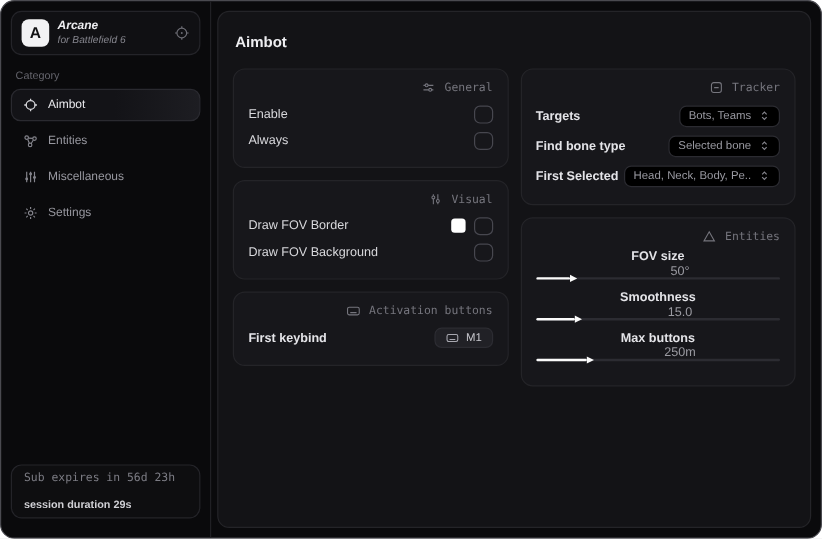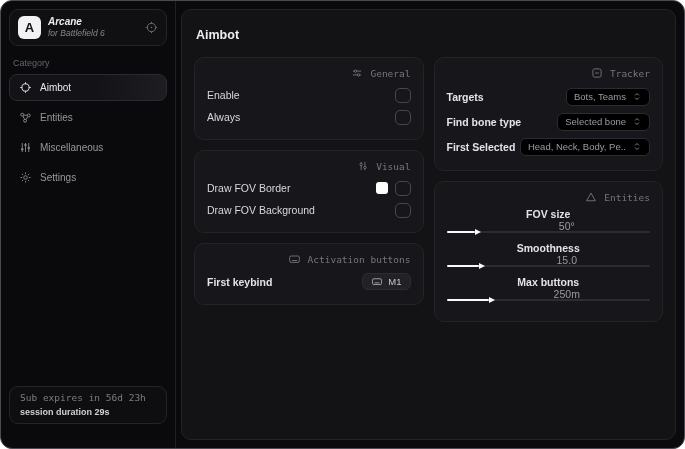--- a/index.html
+++ b/index.html
@@ -23,24 +23,24 @@
   .cat-label { margin:12px 12px 6px; font-size:9px; color:#64646c; }
 
   .nav-item { margin:0 8px 3px; height:27px; display:flex; align-items:center; gap:8px;
               padding:0 9px; border-radius:8px; font-size:10px; color:#97979f;
               border:1px solid transparent; cursor:pointer; }
   .nav-item .nicon { display:flex; color:#84848c; }
   .nav-item.active { background:linear-gradient(90deg,#131317 55%,#1d1d22);
                      border-color:#2a2a30; color:#e9e9ed; }
   .nav-item.active .nicon { color:#d6d6da; }
 
-  .side-footer { position:absolute; left:8px; right:8px; bottom:24px; padding:5px 10px 6px;
+  .side-footer { position:absolute; left:8px; right:8px; bottom:16px; padding:5px 10px 6px;
                  border:1px solid #242429; border-radius:9px; background:#0e0e10; }
   .sub-line { font-family:"DejaVu Sans Mono", monospace; font-size:9.5px; color:#7c7c84; }
-  .sess-line { font-size:9px; font-weight:700; color:#d0d0d5; margin-top:4px; }
+  .sess-line { font-size:9px; font-weight:700; color:#d0d0d5; margin-top:11px; }
 
   
   .main { flex:1; margin:8px 8px 8px 5px; background:#131316; border:1px solid #242428;
           border-radius:10px; padding:10px 12px; overflow:hidden; }
   .page-title { font-size:12.5px; font-weight:700; color:#eeeef1; margin:8px 0 15px 2px; }
 
   .columns { display:flex; gap:10px; align-items:flex-start; }
   .col { flex:1; min-width:0; }
 
   .card { background:#17171b; border:1px solid #242428; border-radius:10px;

